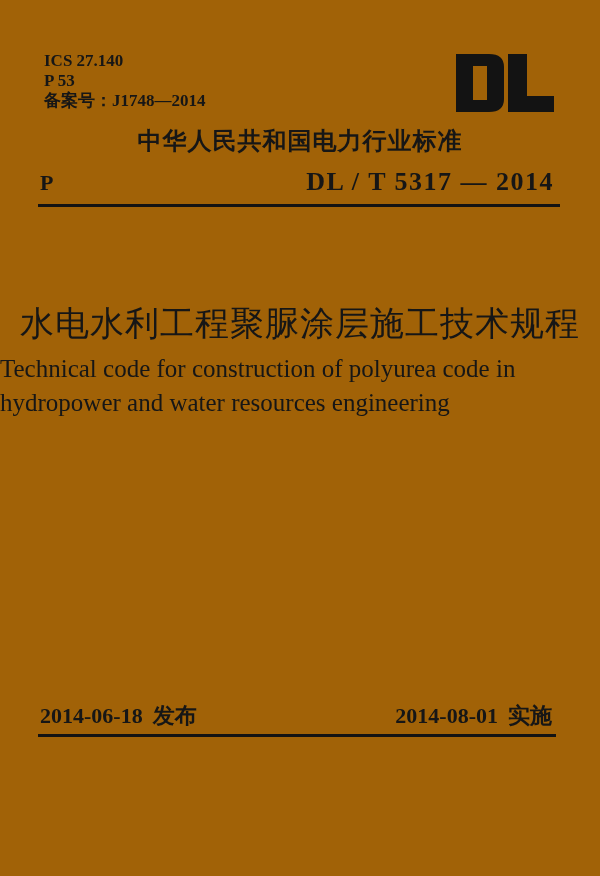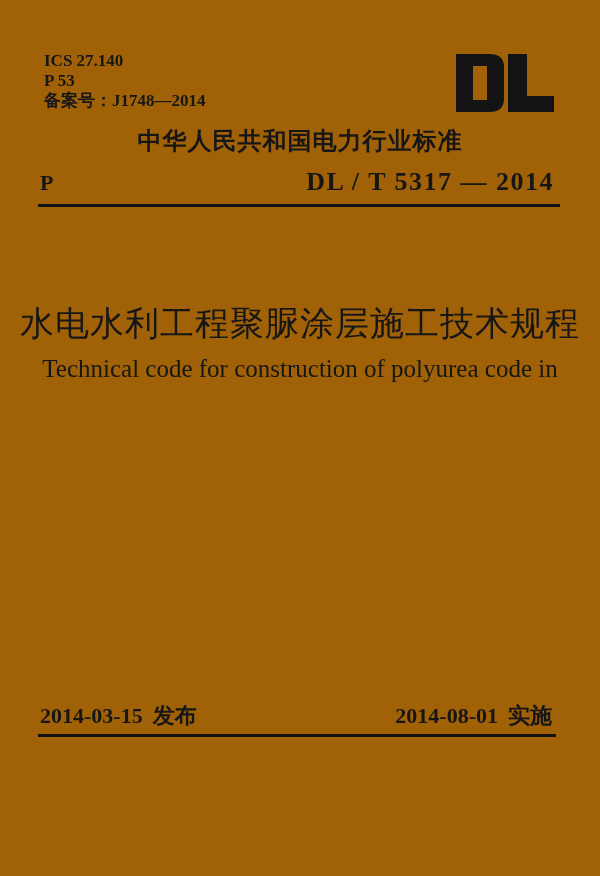--- a/index.html
+++ b/index.html
@@ -40,21 +40,21 @@
   .rule-bottom{top:734px;left:38px;right:44px;}
   
   .title-zh{
     position:absolute;top:294px;left:0;width:600px;
     text-align:center;
     font-family:"Liberation Serif","DejaVu Serif",serif;
     font-size:34px;line-height:44px;letter-spacing:1px;margin-top:8px;
   }
   .title-en{
     position:absolute;top:352px;left:0;width:600px;
-    text-align:center;
+    text-align:left;
     font-family:"Liberation Serif","DejaVu Serif",serif;
     font-size:25px;line-height:34px;
   }
   
   .dates{
     position:absolute;top:701px;left:40px;right:48px;
     display:flex;justify-content:space-between;align-items:baseline;
     font-weight:bold;font-size:22px;
   }
   .date-num{font-family:"Liberation Serif",serif;font-weight:bold;}
@@ -93,25 +93,26 @@
     <span class="class-letter">P</span>
     <span class="std-no">DL / T  5317 — 2014</span>
   </div>
 
   <div class="rule rule-top"></div>
 
   <div class="title-zh">水电水利工程聚脲涂层施工技术规程</div>
 
   <div class="title-en">
     <div>Technical code for construction of polyurea code in</div>
+    <div>hydropower and water resources engineering</div>
   </div>
 
   <div class="dates">
     <span>
-      <span class="date-num">2014-03-15</span><span class="date-label">发布</span>
+      <span class="date-num">2014-06-18</span><span class="date-label">发布</span>
     </span>
     <span>
       <span class="date-num">2014-08-01</span><span class="date-label">实施</span>
     </span>
   </div>
 
   <div class="rule rule-bottom"></div>
 
 
 </div>

